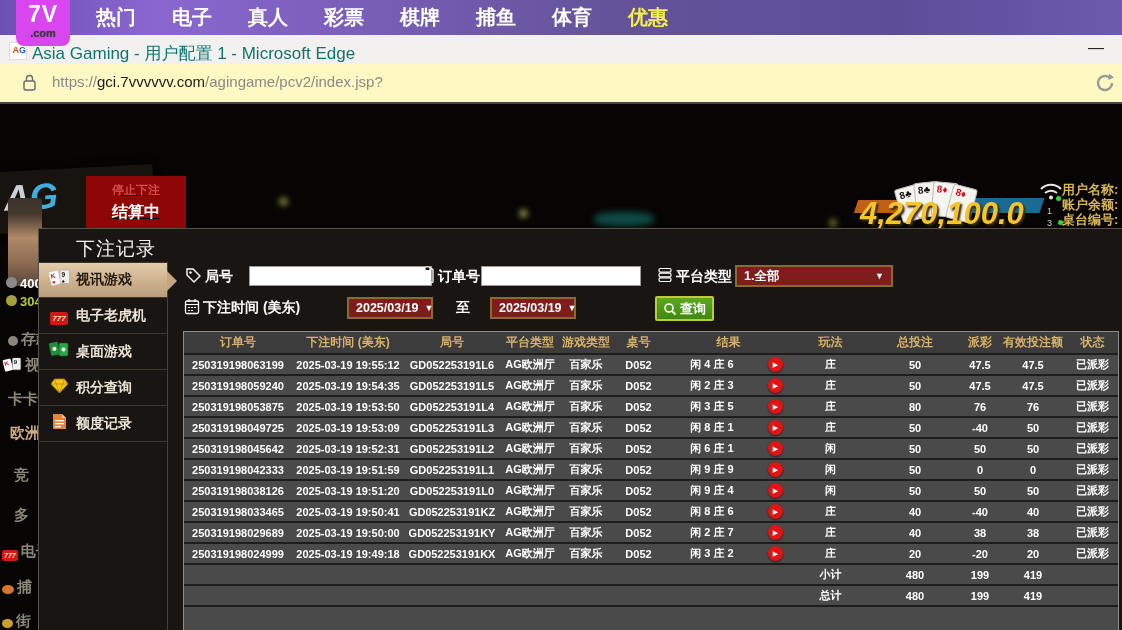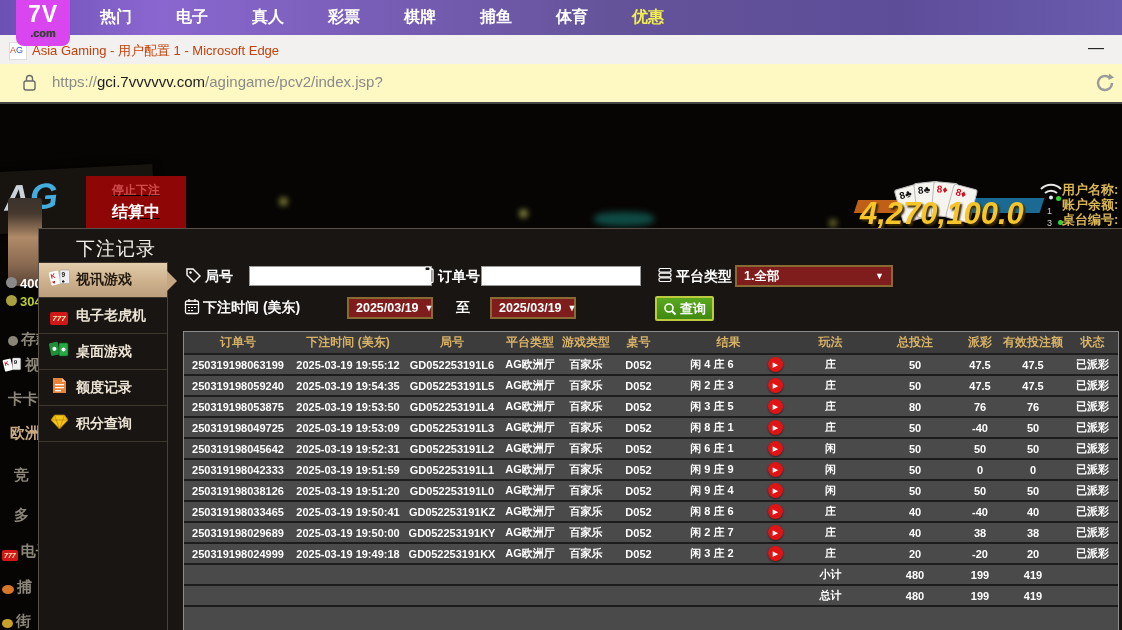--- a/index.html
+++ b/index.html
@@ -6,28 +6,28 @@
   body{width:1122px;height:630px;overflow:hidden;font-family:"Liberation Sans","DejaVu Sans",sans-serif;}
   .screen{position:relative;width:1122px;height:630px;overflow:hidden;}
   
   .site-nav{position:absolute;left:0;top:0;width:1122px;height:35px;
     background:linear-gradient(90deg,#6d50b4 0%,#8a67d0 14%,#645399 55%,#5d4d99 80%,#6a5bae 100%);}
   .logo{position:absolute;left:16px;top:0;width:54px;height:46px;background:#d946ef;border-radius:0 0 8px 8px;
     z-index:12;text-align:center;color:#fff;}
   .logo .l1{display:block;font-size:23px;font-weight:900;letter-spacing:1px;line-height:28px;}
   .logo .l2{display:block;font-size:11px;font-weight:900;line-height:10px;color:#2a2a2a;text-shadow:0 0 1px #444;color:#3c3c3c;}
   .nav-items{position:absolute;left:95px;top:0;height:35px;display:flex;align-items:center;}
-  .nav-item{color:#fff;font-size:16px;font-weight:bold;margin-right:34px;width:42px;text-align:center;cursor:pointer;}
+  .nav-item{color:#fff;font-size:20px;font-weight:bold;margin-right:34px;width:42px;text-align:center;cursor:pointer;}
   .nav-item.hl{color:#f3ef4e;}
   
   .titlebar{position:absolute;left:0;top:35px;width:1122px;height:29px;background:#f2f1ef;border-bottom:1px solid #cfcfcf;}
   .favicon{position:absolute;left:9px;top:7px;width:16px;height:16px;background:#fff;border:1px solid #ddd;
-    font-size:9px;font-weight:400;text-align:left;line-height:15px;}
+    font-size:9px;font-weight:700;text-align:right;line-height:15px;}
   .favicon .fa{color:#e04818;} .favicon .fg{color:#2858b8;}
-  .win-title{position:absolute;left:32px;top:7px;font-size:13px;color:#c2410c;}
+  .win-title{position:absolute;left:32px;top:7px;font-size:17px;color:#0f766e;}
   .min-btn{position:absolute;right:18px;top:4px;font-size:16px;color:#222;cursor:pointer;}
   
   .addressbar{position:absolute;left:0;top:64px;width:1122px;height:38px;background:#fef9c3;border-bottom:2px solid #454545;}
   .lock{position:absolute;left:22px;top:9px;}
   .url{position:absolute;left:52px;top:9px;font-size:15px;color:#8a8a8a;}
   .url .host{color:#1d1d1d;}
   .refresh{position:absolute;right:6px;top:8px;}
   
   .page{position:absolute;left:0;top:104px;width:1122px;height:526px;background:#070503;overflow:hidden;}
   .glow{position:absolute;border-radius:50%;filter:blur(3px);}
@@ -240,35 +240,35 @@
                 <g transform="rotate(-12 8 9)">
                   <rect x="2" y="2" width="9" height="13" rx="1.3" fill="#1f8f3a"></rect>
                   <circle cx="6.5" cy="8.5" r="2" fill="#fff"></circle>
                 </g>
                 <rect x="11" y="3" width="9" height="13" rx="1.3" fill="#28a745" stroke="#0c5a20" stroke-width="0.6"></rect>
                 <circle cx="15.5" cy="9.5" r="2" fill="#fff"></circle>
               </svg></span>
             <span class="sb-label">桌面游戏</span>
           </div>
           <div class="sb-item">
+            <span class="sb-icon"><svg width="19" height="16" viewBox="0 0 19 16">
+                <polygon points="9.5,15 1,6 4.5,1 14.5,1 18,6" fill="#f5c518" stroke="#a87b0a" stroke-width="0.8"></polygon>
+                <path d="M1,6 L18,6 M4.5,1 L9.5,15 L14.5,1" stroke="#a87b0a" stroke-width="0.6" fill="none"></path>
+              </svg></span>
+            <span class="sb-label">积分查询</span>
+          </div>
+          <div class="sb-item">
             <span class="sb-icon"><svg width="15" height="17" viewBox="0 0 15 17">
                 <path d="M1,1 h9 l4,4 v11 h-13 z" fill="#e8833a"></path>
                 <path d="M10,1 l4,4 h-4 z" fill="#f8c89a"></path>
                 <rect x="3" y="7" width="9" height="1.3" fill="#fff"></rect>
                 <rect x="3" y="10" width="9" height="1.3" fill="#fff"></rect>
                 <rect x="3" y="13" width="6" height="1.3" fill="#fff"></rect>
               </svg></span>
             <span class="sb-label">额度记录</span>
-          </div>
-          <div class="sb-item">
-            <span class="sb-icon"><svg width="19" height="16" viewBox="0 0 19 16">
-                <polygon points="9.5,15 1,6 4.5,1 14.5,1 18,6" fill="#f5c518" stroke="#a87b0a" stroke-width="0.8"></polygon>
-                <path d="M1,6 L18,6 M4.5,1 L9.5,15 L14.5,1" stroke="#a87b0a" stroke-width="0.6" fill="none"></path>
-              </svg></span>
-            <span class="sb-label">积分查询</span>
           </div>
         </div>
 
       <span class="ficon" style="left:146px;top:38px;">
         <svg width="17" height="17" viewBox="0 0 17 17">
             <path d="M2,2 h6 l7,7 -6,6 -7,-7 z" fill="none" stroke="#fff" stroke-width="1.4"></path>
             <circle cx="5.5" cy="5.5" r="1.2" fill="#fff"></circle>
           </svg>
       </span>
       <span class="flabel" style="left:166px;top:39px;">局号</span>

